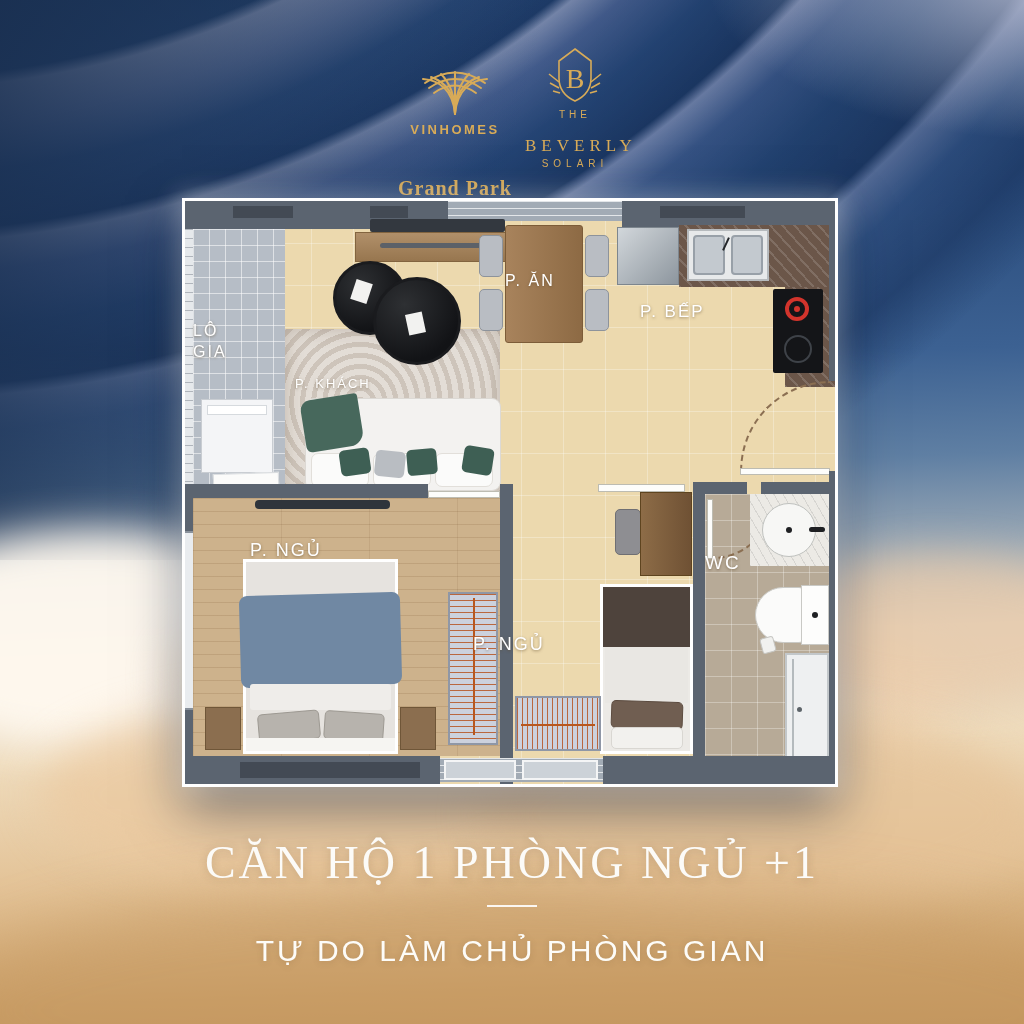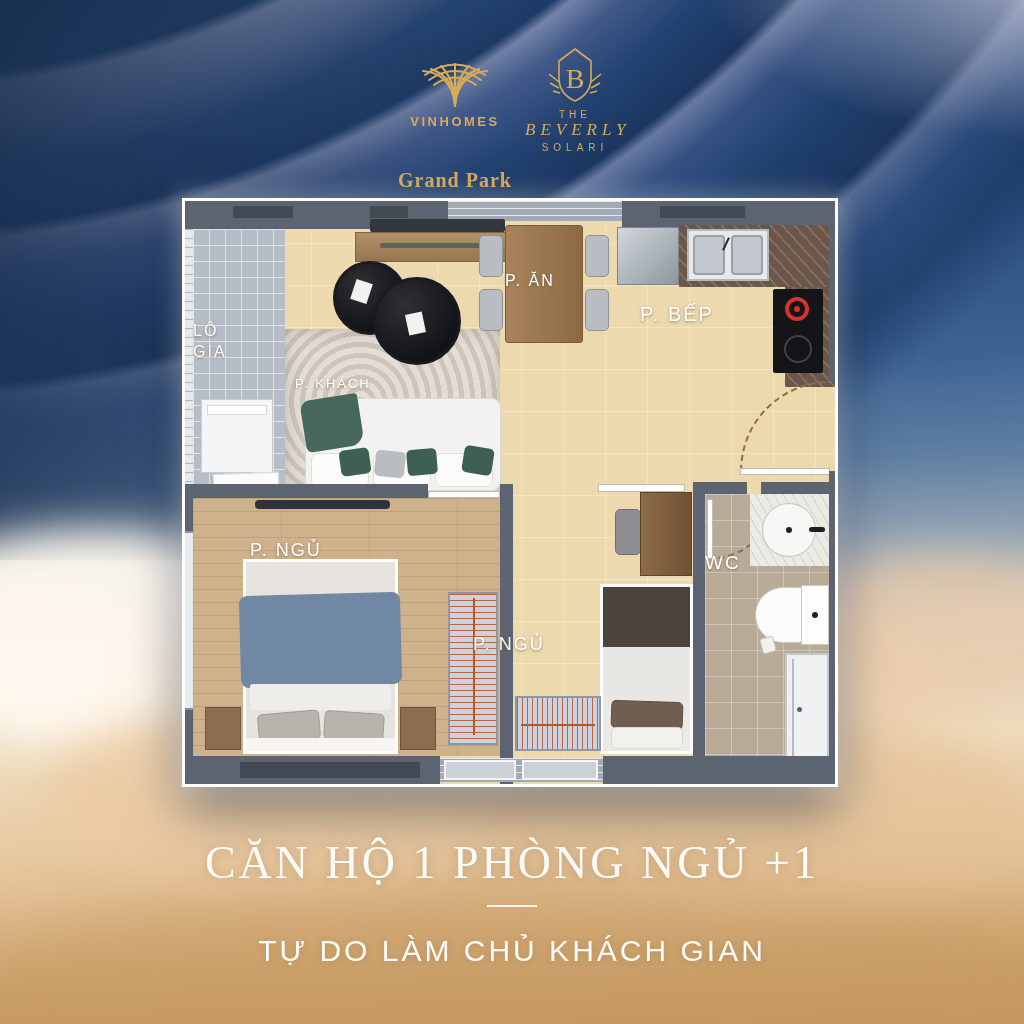--- a/index.html
+++ b/index.html
@@ -69,21 +69,21 @@
   <div class="abs silk"></div>
   <div class="abs silk-dim"></div>
   <div class="abs cloud" style="left:-130px;top:530px;width:440px;height:220px;background:rgba(255,249,239,.95);"></div>
   <div class="abs cloud" style="left:170px;top:600px;width:390px;height:150px;background:rgba(245,224,198,.8);"></div>
   <div class="abs cloud" style="left:520px;top:615px;width:430px;height:160px;background:rgba(240,214,182,.75);"></div>
   <div class="abs cloud" style="left:770px;top:555px;width:340px;height:150px;background:rgba(233,203,170,.7);"></div>
   <div class="abs cloud" style="left:40px;top:700px;width:520px;height:190px;background:rgba(235,201,160,.7);"></div>
   <div class="abs cloud" style="left:480px;top:715px;width:560px;height:200px;background:rgba(229,193,150,.65);"></div>
   <div class="abs cloud" style="left:-60px;top:880px;width:1200px;height:260px;background:rgba(198,153,100,.5);filter:blur(30px);"></div>
 
-  <div class="abs" style="left:385px;top:42px;width:140px;">
+  <div class="abs" style="left:385px;top:50px;width:140px;">
     <svg width="140" height="66" viewBox="0 0 140 66">
       <g stroke="#d8ab58" stroke-width="2" fill="none" stroke-linecap="round">
         <path d="M70 64 V22"></path>
         <path d="M70 64 C70 44 64 32 56 24"></path>
         <path d="M70 64 C70 42 60 32 46 27"></path>
         <path d="M70 64 C68 40 54 30 38 29"></path>
         <path d="M70 64 C70 44 76 32 84 24"></path>
         <path d="M70 64 C70 42 80 32 94 27"></path>
         <path d="M70 64 C72 40 86 30 102 29"></path>
         <path d="M44 38 Q70 20 96 38"></path>
@@ -102,21 +102,21 @@
         <path d="M34 36 L24 28"></path>
           <path d="M34 42 L25 37"></path>
           <path d="M35 47 L28 45"></path>
         <path d="M66 36 L76 28"></path>
           <path d="M66 42 L75 37"></path>
           <path d="M65 47 L72 45"></path>
       </g>
       <text x="50" y="42" text-anchor="middle" font-family="Liberation Serif, serif" font-size="28" fill="#d8ab58">B</text>
     </svg>
     <div class="logo-text gold" style="font-size:10px;letter-spacing:4px;margin-top:3px;">THE</div>
-    <div class="logo-text gold" style="font-family:'Liberation Serif',serif;font-size:17px;letter-spacing:5px;margin-top:0;font-style:italic;">BEVERLY</div>
+    <div class="logo-text gold" style="font-family:'Liberation Serif',serif;font-size:17px;letter-spacing:5px;margin-top:16px;">BEVERLY</div>
     <div class="logo-text gold" style="font-size:10px;letter-spacing:5px;margin-top:2px;">SOLARI</div>
   </div>
 
   <div id="plan" class="abs">
 
     <div class="abs wall" style="left:0;top:0;width:263px;height:28px;"></div>
     <div class="abs wall-dk" style="left:48px;top:5px;width:60px;height:12px;"></div>
     <div class="abs wall-dk" style="left:185px;top:5px;width:38px;height:12px;"></div>
     <div class="abs winband" style="left:263px;top:0;width:174px;height:20px;"></div>
     <div class="abs wall" style="left:437px;top:0;width:213px;height:28px;"></div>
@@ -166,21 +166,21 @@
     <div class="abs marble-dk" style="left:494px;top:24px;width:156px;height:62px;"></div>
     <div class="abs marble-dk" style="left:600px;top:86px;width:50px;height:100px;"></div>
     <div class="abs" style="left:502px;top:28px;width:82px;height:52px;background:#e7e9ea;border:2px solid #b6babd;box-sizing:border-box;"></div>
     <div class="abs" style="left:508px;top:34px;width:32px;height:40px;background:#c3c9cf;border:2px solid #98a0a8;border-radius:4px;box-sizing:border-box;"></div>
     <div class="abs" style="left:546px;top:34px;width:32px;height:40px;background:#c3c9cf;border:2px solid #98a0a8;border-radius:4px;box-sizing:border-box;"></div>
     <div class="abs" style="left:540px;top:36px;width:2px;height:14px;background:#23262a;transform:rotate(25deg);"></div>
     <div class="abs" style="left:588px;top:88px;width:50px;height:84px;background:#141518;border-radius:2px;"></div>
     <div class="abs" style="left:600px;top:96px;width:24px;height:24px;border:4px solid #d2342c;border-radius:50%;box-sizing:border-box;"></div>
     <div class="abs" style="left:609px;top:105px;width:6px;height:6px;background:#d2342c;border-radius:50%;"></div>
     <div class="abs" style="left:599px;top:134px;width:28px;height:28px;border:2px solid #3e4248;border-radius:50%;box-sizing:border-box;"></div>
-    <div class="abs lbl" style="left:455px;top:100px;width:120px;font-size:20px;">P. BẾP</div>
+    <div class="abs lbl" style="left:455px;top:100px;width:120px;font-size:17px;">P. BẾP</div>
 
     <div class="abs arc-tl" style="left:555px;top:180px;width:88px;height:88px;"></div>
     <div class="abs leaf" style="left:555px;top:267px;width:90px;height:7px;"></div>
 
     <div class="abs wall" style="left:0;top:283px;width:243px;height:14px;"></div>
     <div class="abs leaf" style="left:243px;top:290px;width:72px;height:7px;"></div>
     <div class="abs arc-bl" style="left:243px;top:298px;width:70px;height:70px;"></div>
     <div class="abs wall" style="left:315px;top:283px;width:13px;height:300px;"></div>
 
     <div class="abs wood-floor" style="left:8px;top:297px;width:307px;height:258px;"></div>
@@ -239,15 +239,15 @@
     <div class="abs winframe" style="left:259px;top:559px;width:72px;height:20px;"></div>
     <div class="abs winframe" style="left:337px;top:559px;width:76px;height:20px;"></div>
     <div class="abs wall" style="left:418px;top:555px;width:232px;height:28px;"></div>
 
     <div class="abs wall" style="left:644px;top:0;width:6px;height:180px;"></div>
     <div class="abs wall" style="left:644px;top:270px;width:6px;height:313px;"></div>
   </div>
 
   <div class="abs title">CĂN HỘ 1 PHÒNG NGỦ +1</div>
   <div class="abs divider"></div>
-  <div class="abs subtitle">TỰ DO LÀM CHỦ KHÁCH GIAN</div>
+  <div class="abs subtitle">TỰ DO LÀM CHỦ PHÒNG GIAN</div>
 
 </div>
 
 </body></html>

